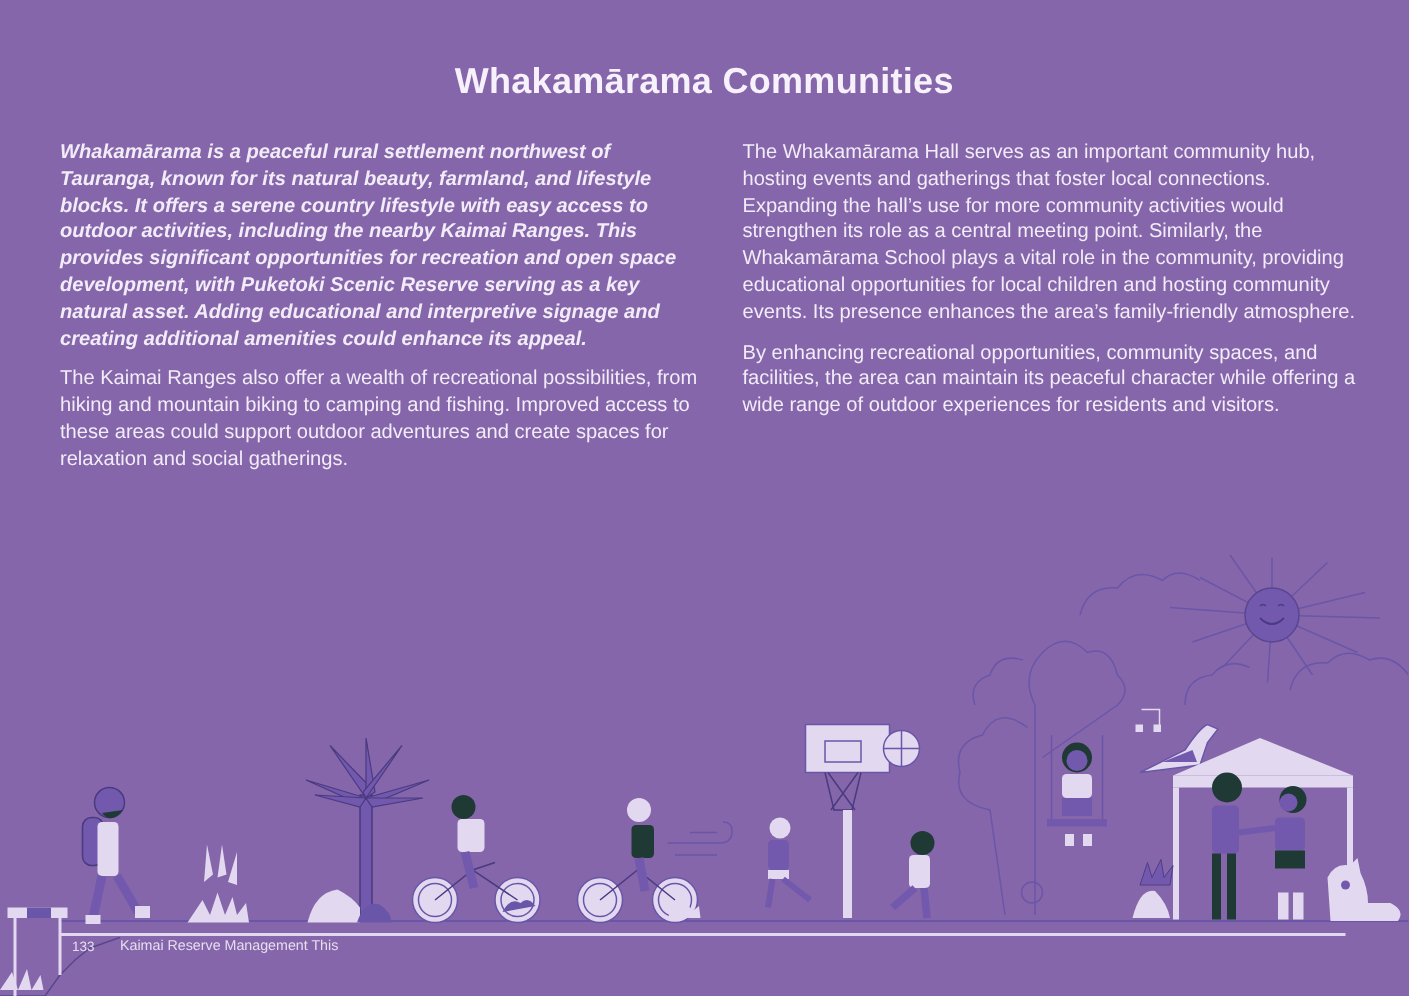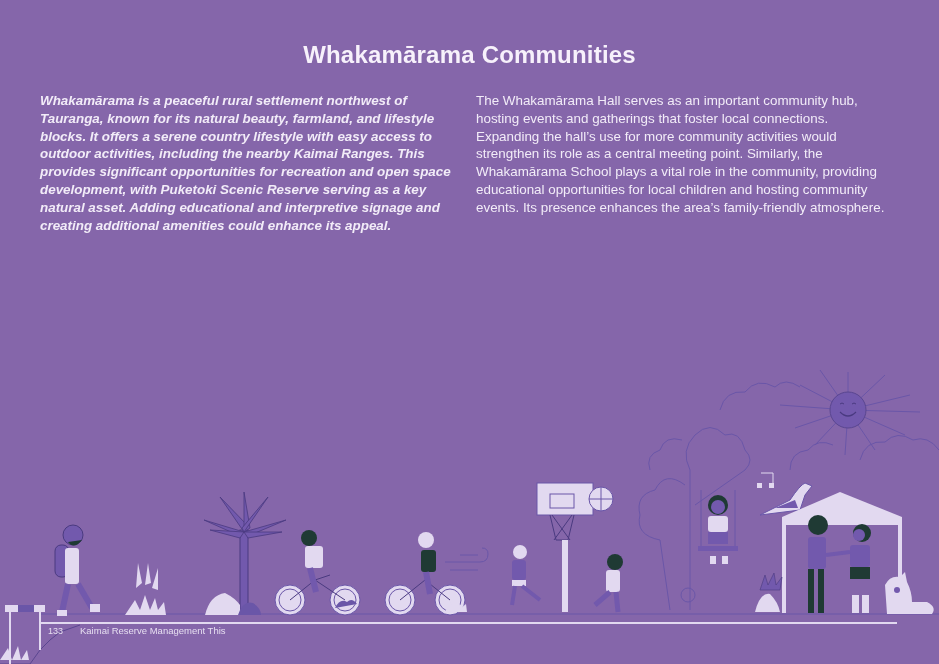--- a/index.html
+++ b/index.html
@@ -1,37 +1,39 @@
 <!DOCTYPE html>
 <html><head>
 <meta charset="utf-8">
 <style>
   html,body{margin:0;padding:0;}
   body{width:939px;height:664px;overflow:hidden;background:#8566aa;position:relative;font-family:"Liberation Sans",sans-serif;color:#f2ecf8;}
   .title{position:absolute;left:0;top:41px;width:939px;text-align:center;font-size:24px;font-weight:bold;color:#f7f1fb;letter-spacing:0.2px;margin:0;}
   .col{position:absolute;top:92px;width:425px;font-size:13.4px;line-height:17.8px;}
   .col p{margin:0 0 9px 0;}
   .col-left{left:40px;}
-  .col-right{left:476px;width:414px;}
+  .col-right{left:495px;width:414px;}
   .bold{font-weight:bold;font-style:italic;}
   .scene{position:absolute;left:0;top:360px;width:939px;height:304px;}
   .footer-page{position:absolute;left:48px;top:626px;font-size:9px;color:#e6def0;text-align:center;}
   .footer-title{position:absolute;left:80px;top:625px;font-size:9.5px;color:#e6def0;}
 </style>
 </head>
 <body>
 
 <h1 class="title">Whakamārama Communities</h1>
 
 <div class="col col-left">
   <p class="bold">Whakamārama is a peaceful rural settlement northwest of Tauranga, known for its natural beauty, farmland, and lifestyle blocks. It offers a serene country lifestyle with easy access to outdoor activities, including the nearby Kaimai Ranges. This provides significant opportunities for recreation and open space development, with Puketoki Scenic Reserve serving as a key natural asset. Adding educational and interpretive signage and creating additional amenities could enhance its appeal.</p>
+  <p>The Kaimai Ranges also offer a wealth of recreational possibilities, from hiking and mountain biking to camping and fishing. Improved access to these areas could support outdoor adventures and create spaces for relaxation and social gatherings.</p>
 </div>
 
 <div class="col col-right">
   <p>The Whakamārama Hall serves as an important community hub, hosting events and gatherings that foster local connections. Expanding the hall’s use for more community activities would strengthen its role as a central meeting point. Similarly, the Whakamārama School plays a vital role in the community, providing educational opportunities for local children and hosting community events. Its presence enhances the area’s family-friendly atmosphere.</p>
+  <p>By enhancing recreational opportunities, community spaces, and facilities, the area can maintain its peaceful character while offering a wide range of outdoor experiences for residents and visitors.</p>
 </div>
 
 <svg class="scene" viewBox="0 360 939 304" xmlns="http://www.w3.org/2000/svg">
 
   <line x1="40" y1="614" x2="939" y2="614" stroke="#6a56a8" stroke-width="1.2"></line>
   <line x1="40" y1="623" x2="897" y2="623" stroke="#e2d9f0" stroke-width="2"></line>
   <path d="M0 664 L30 664 L40 650 L50 640 L60 632 L80 625" fill="none" stroke="#5a4690" stroke-width="1"></path>
 
   <g>
     <g stroke="#6a56a8" stroke-width="1">

